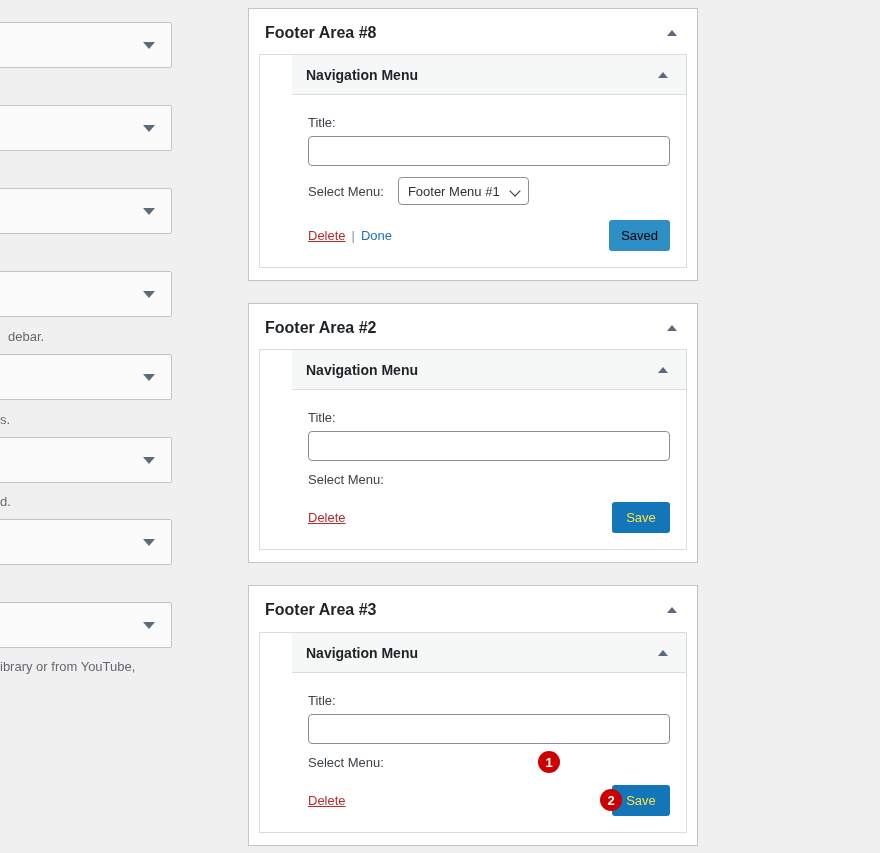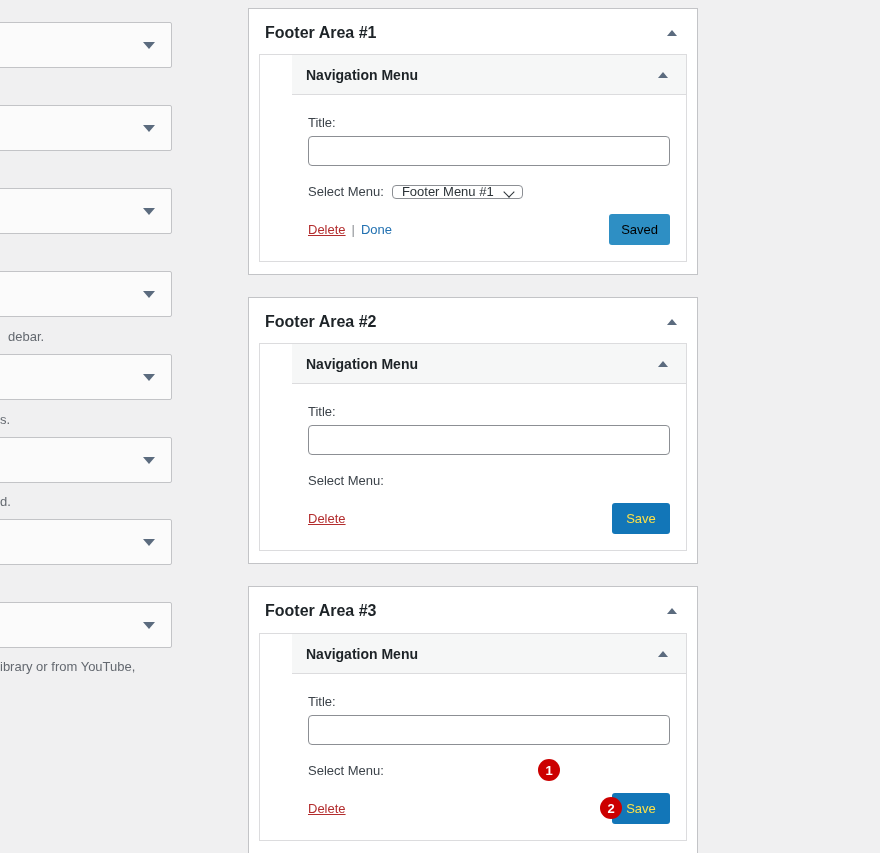--- a/index.html
+++ b/index.html
@@ -128,33 +128,34 @@
     background: #fff;
     font-family: "Liberation Sans", sans-serif;
     font-size: 13px;
     color: #2c3338;
     outline: none;
   }
 
   .select-row {
     display: flex;
     align-items: center;
-    margin-top: 18px;
-    position: relative;
+    margin-top: 11px;
+    position: relative;
+    gap: 6px;
   }
   .select-label {
     font-size: 13px;
     color: #3c434a;
     margin-right: 8px;
   }
   .menu-select {
     position: relative;
     display: inline-flex;
     align-items: center;
-    height: 14px;
+    height: 28px;
     padding: 0 28px 0 9px;
     border: 1px solid #8c8f94;
     border-radius: 4px;
     background: #fff;
     font-family: "Liberation Sans", sans-serif;
     font-size: 13px;
     color: #2c3338;
     cursor: pointer;
     white-space: nowrap;
   }
@@ -278,21 +279,21 @@
     </div>
     <div class="left-note" style="top: 329px; margin-left: 8px;">debar.</div>
     <div class="left-note" style="top: 412px;">s.</div>
     <div class="left-note" style="top: 494px;">d.</div>
     <div class="left-note" style="top: 659px;">ibrary or from YouTube,</div>
   </div>
 
 <div id="main-column">
     <div class="area-panel">
       <div class="area-header">
-        <span class="area-title">Footer Area #1</span>
+        <span class="area-title">Footer Area #8</span>
         <span class="toggle-arrow-up"></span>
       </div>
       <div class="widget">
         <div class="widget-header">
           <span class="widget-name">Navigation Menu</span>
           <span class="toggle-arrow-up"></span>
         </div>
         <div class="widget-body">
           <label class="field-label">Title:</label>
           <input class="title-input" type="text" value="" placeholder="" style="">

